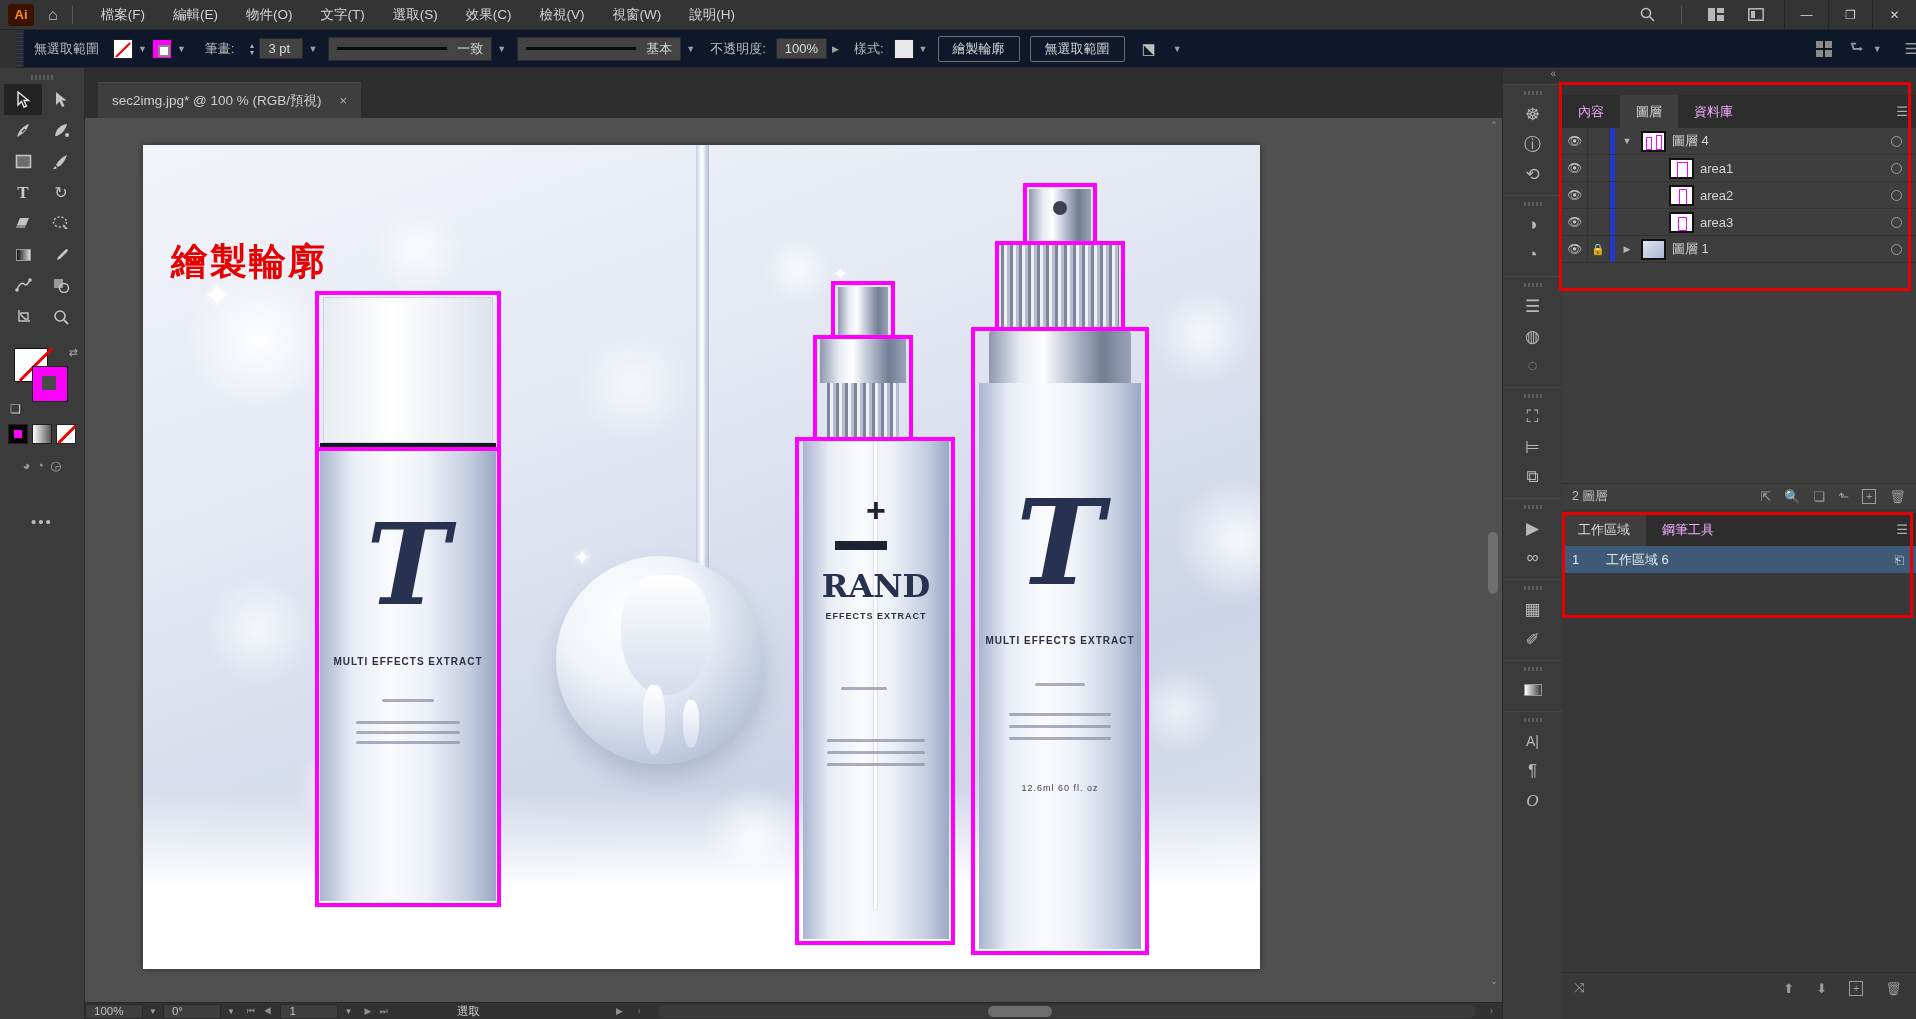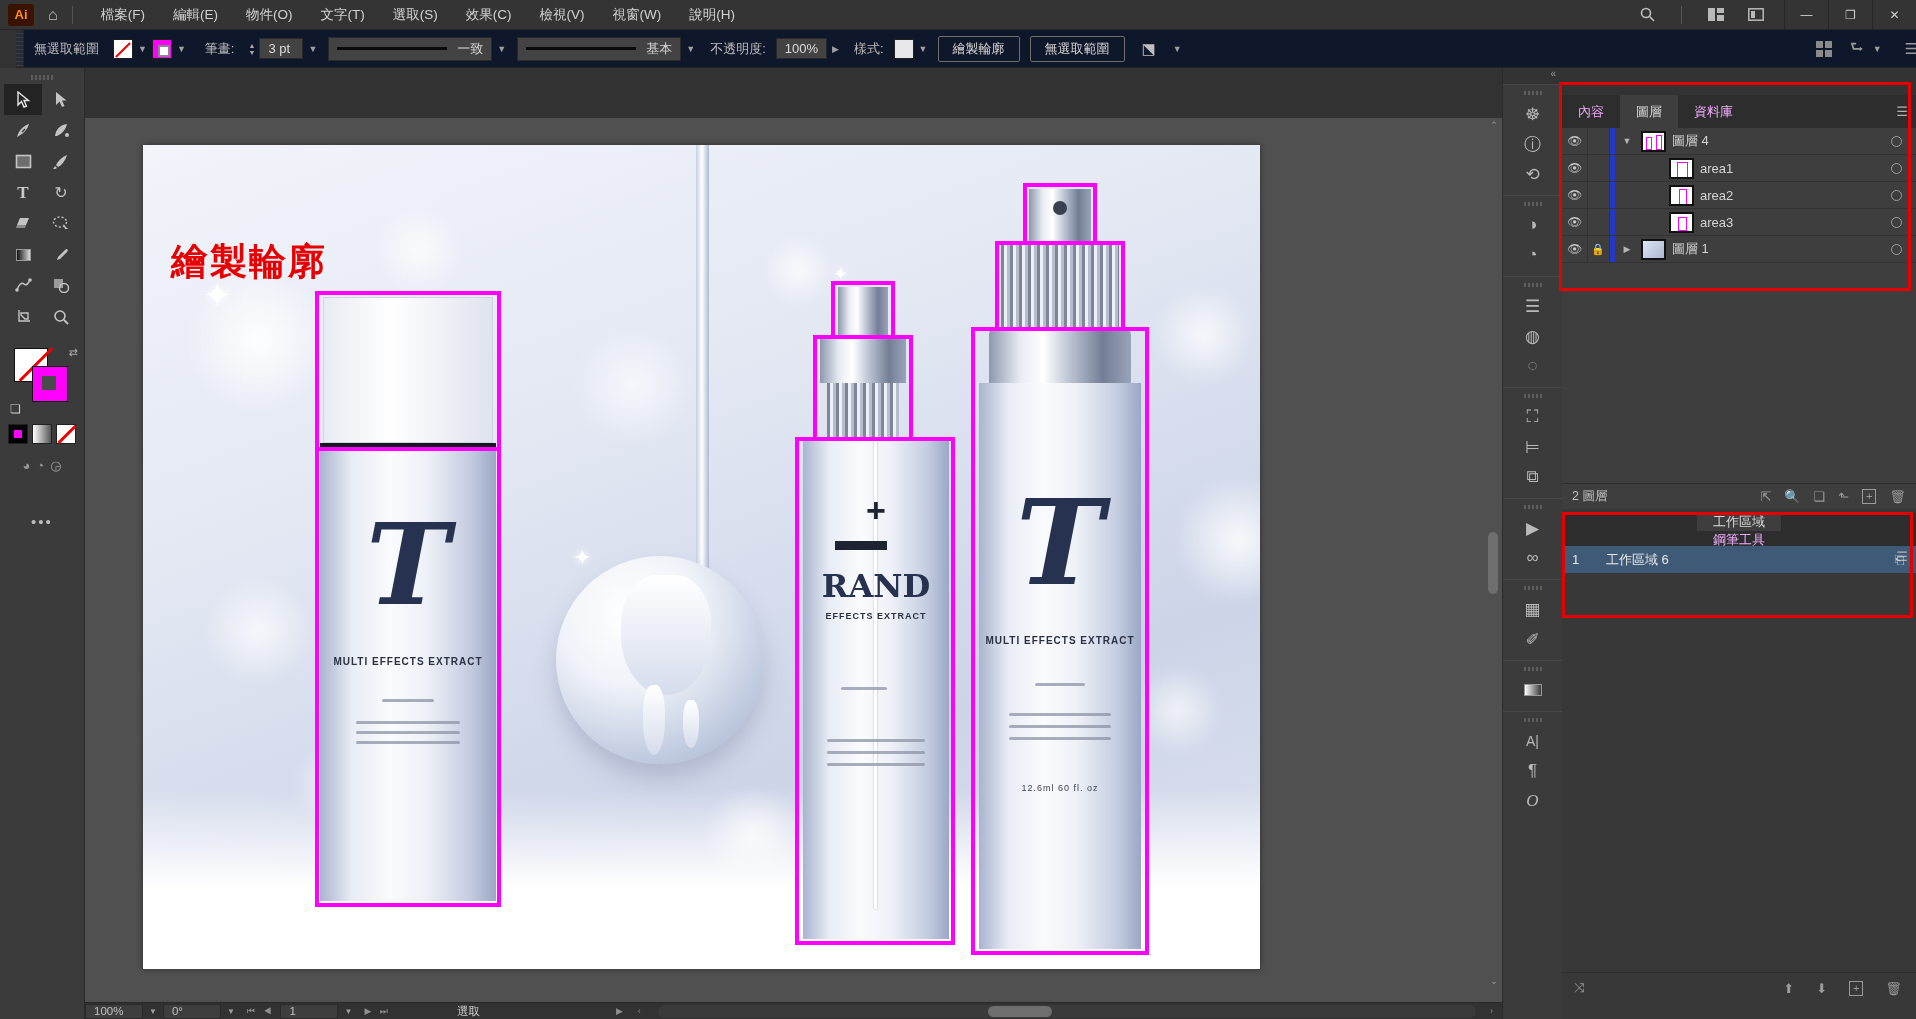--- a/index.html
+++ b/index.html
@@ -355,20 +355,26 @@
       <span class="mode-btn nonem"></span>
     </div>
     <div class="draw-row">
       <span>◕</span>
       <span>◔</span>
       <span>◶</span>
     </div>
     <div class="tb-more">•••</div>
   </div>
 
+  <div class="tabbar">
+    <div class="doc-tab">
+      <span>sec2img.jpg* @ 100 % (RGB/預視)</span>
+      <span class="close">×</span>
+    </div>
+  </div>
 
   <div class="canvas">
     <div class="artboard">
 
       <div class="bokeh" style="left:40px;top:120px;width:150px;height:150px;"></div>
       <div class="bokeh" style="left:230px;top:60px;width:90px;height:90px;opacity:.8;"></div>
       <div class="bokeh" style="left:430px;top:180px;width:120px;height:120px;opacity:.7;"></div>
       <div class="bokeh" style="left:620px;top:90px;width:70px;height:70px;opacity:.8;"></div>
       <div class="bokeh" style="left:1010px;top:140px;width:100px;height:100px;opacity:.8;"></div>
       <div class="bokeh" style="left:1030px;top:330px;width:130px;height:130px;opacity:.9;"></div>
@@ -637,21 +643,21 @@
       <span class="ls-icons">
         <span>⇱</span>
         <span>🔍</span>
         <span>❏</span>
         <span>⬑</span>
         <span class="plus-box">+</span>
         <span>🗑</span>
       </span>
     </div>
 
-    <div class="panel-tabs" style="margin-top:4px;flex-direction:column;">
+    <div class="panel-tabs" style="margin-top:4px;">
       <span class="ptab active">工作區域</span>
       <span class="ptab">鋼筆工具</span>
       <span class="ptab-menu">☰</span>
     </div>
     <div class="ab-row">
       <span class="ab-num">1</span>
       <span class="ab-name">工作區域 6</span>
       <span class="ab-icon">⎗</span>
     </div>
     <div class="dock-fill"></div>

